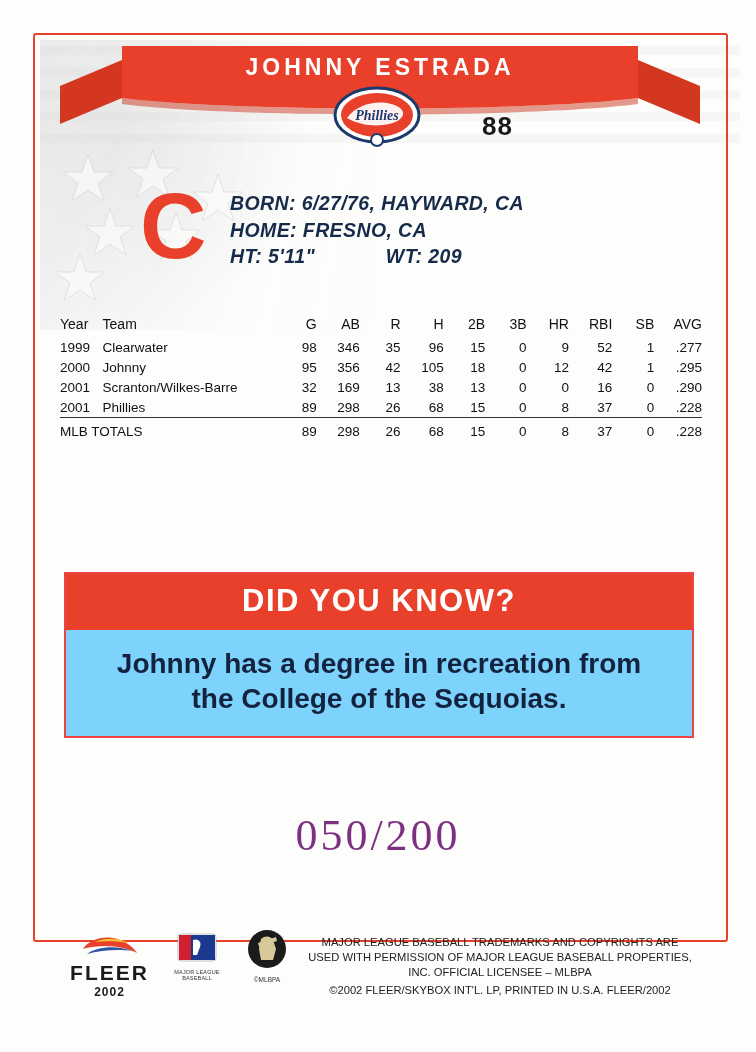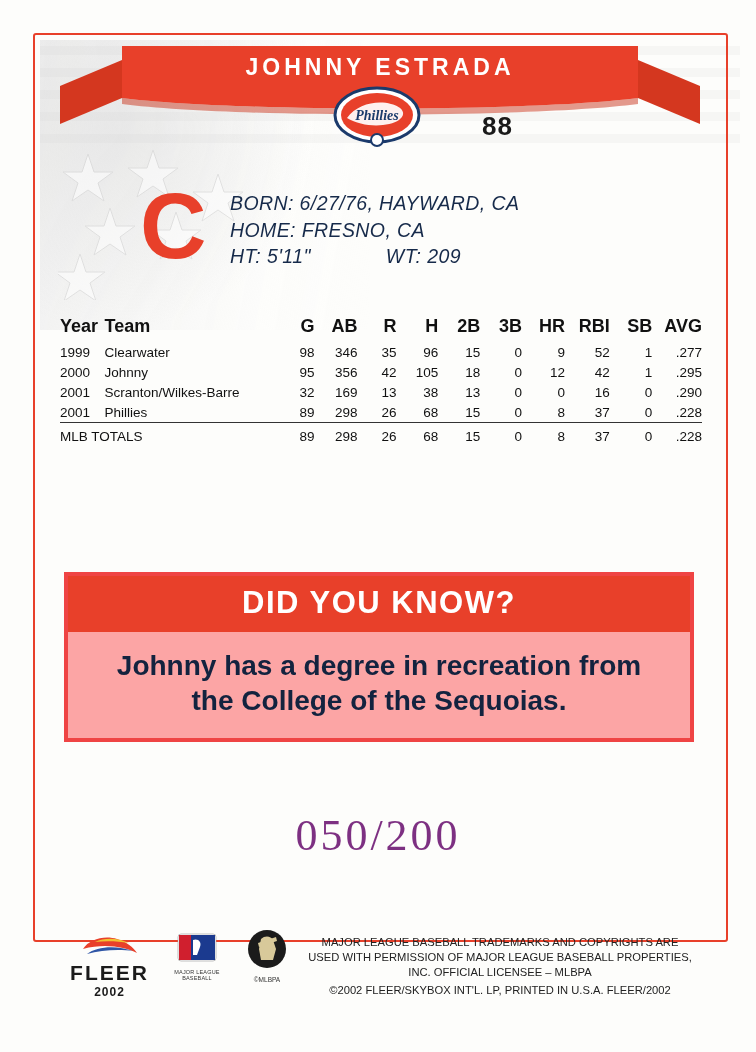--- a/index.html
+++ b/index.html
@@ -120,43 +120,43 @@
   }
 
   
   .bio {
     position: absolute;
     left: 230px;
     top: 190px;
     width: 470px;
     color: #162a4a;
     font-size: 19.5px;
-    font-weight: normal;
+    font-weight: bold;
     font-style: italic;
     line-height: 26.5px;
     letter-spacing: 0.4px;
   }
   .bio-row { white-space: nowrap; }
   .bio-inline-2 { display: inline-block; width: 150px; }
 
   
   .stats {
     position: absolute;
     left: 60px;
     top: 316px;
     width: 642px;
     border-collapse: collapse;
     font-size: 13.5px;
     color: #111111;
   }
   .stats th {
-    font-weight: bold;
+    font-weight: normal;
     text-align: right;
     padding: 0 0 5px 0;
-    font-size: 18px;
+    font-size: 14px;
   }
   .stats th.c-year, .stats th.c-team { text-align: left; }
   .stats td {
     text-align: right;
     padding: 2.5px 0;
     white-space: nowrap;
   }
   .stats td.c-year, .stats td.c-team { text-align: left; }
   .stats tbody tr td { border: none; }
   .col-year  { width: 48px; }
@@ -175,23 +175,23 @@
     background: #333;
     width: 100%;
   }
 
   
   .dyk {
     position: absolute;
     left: 64px;
     top: 572px;
     width: 630px;
-    border: 4px solid #ef4444;
+    border: 2px solid #ef4444;
     box-sizing: border-box;
-    background: #fca5a5;
+    background: #7dd3fc;
   }
   .dyk-head {
     background: #e8402a;
     color: #ffffff;
     text-align: center;
     font-size: 31px;
     font-weight: bold;
     letter-spacing: 1.5px;
     padding: 9px 0 11px 0;
     font-family: "Liberation Sans", sans-serif;

